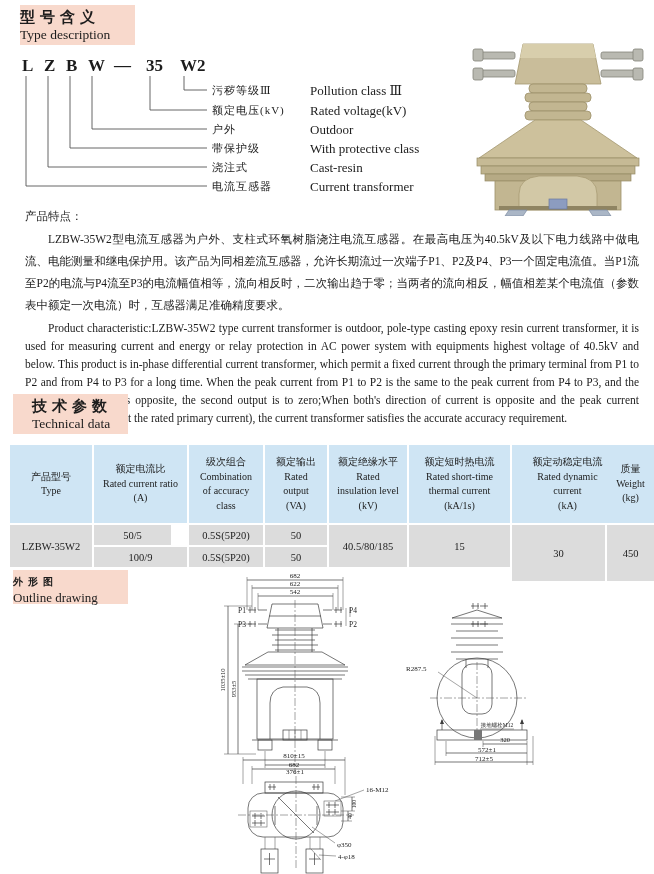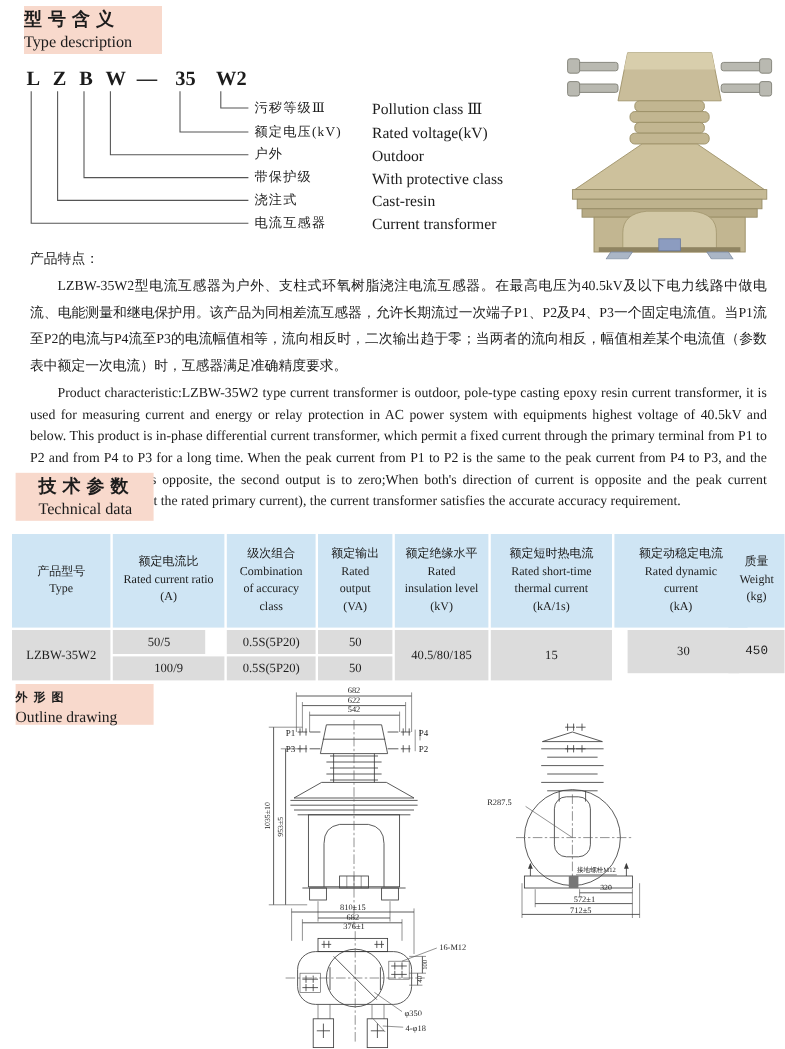--- a/index.html
+++ b/index.html
@@ -168,22 +168,22 @@
 
     <div class="cell td" style="left:0;top:80px;width:82px;height:42px;">LZBW-35W2</div>
     <div class="cell td" style="left:84px;top:80px;width:77px;height:20px;">50/5</div>
     <div class="cell td" style="left:84px;top:102px;width:93px;height:20px;">100/9</div>
     <div class="cell td" style="left:179px;top:80px;width:74px;height:20px;">0.5S(5P20)</div>
     <div class="cell td" style="left:179px;top:102px;width:74px;height:20px;">0.5S(5P20)</div>
     <div class="cell td" style="left:255px;top:80px;width:62px;height:20px;">50</div>
     <div class="cell td" style="left:255px;top:102px;width:62px;height:20px;">50</div>
     <div class="cell td" style="left:319px;top:80px;width:78px;height:42px;">40.5/80/185</div>
     <div class="cell td" style="left:399px;top:80px;width:101px;height:42px;">15</div>
-    <div class="cell td" style="left:513px;top:80px;width:93px;height:36px;">30</div>
-    <div class="cell td" style="left:597px;top:80px;width:47px;height:36px;font-family:Liberation Mono, monospace;">450</div>
+    <div class="cell td" style="left:502px;top:80px;width:93px;height:56px;">30</div>
+    <div class="cell td" style="left:597px;top:80px;width:47px;height:56px;">450</div>
   </div>
 
   <div class="badge" style="left:13px;top:570px;width:115px;height:34px;">
     <div class="badge-zh" style="font-size:10px;line-height:17px;">外形图</div>
     <div class="badge-en" style="font-size:13px;line-height:15px;">Outline drawing</div>
   </div>
 
   <svg class="drawings" width="654" height="306" viewBox="0 0 654 306">
 
     <g>

